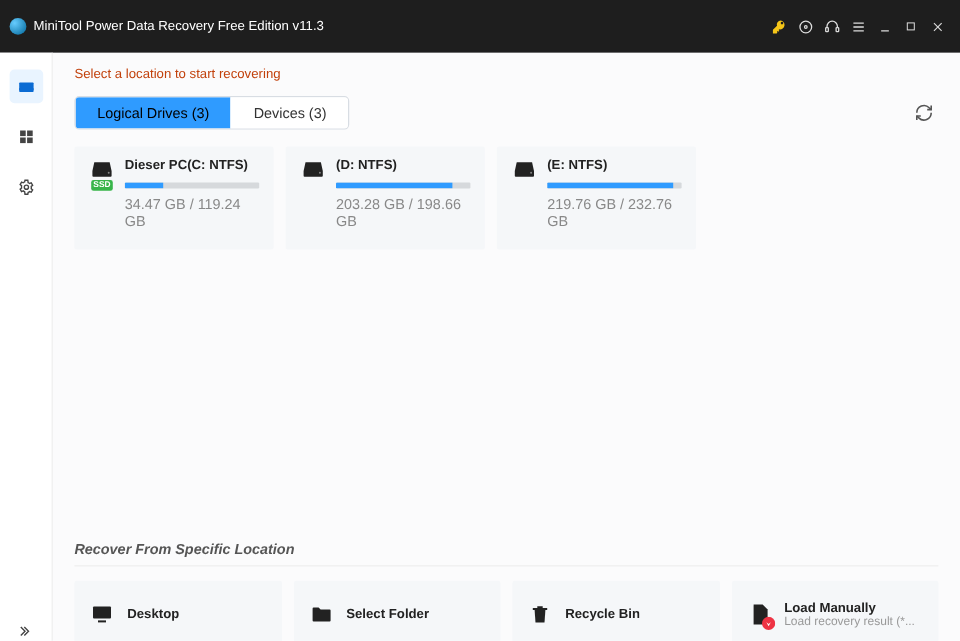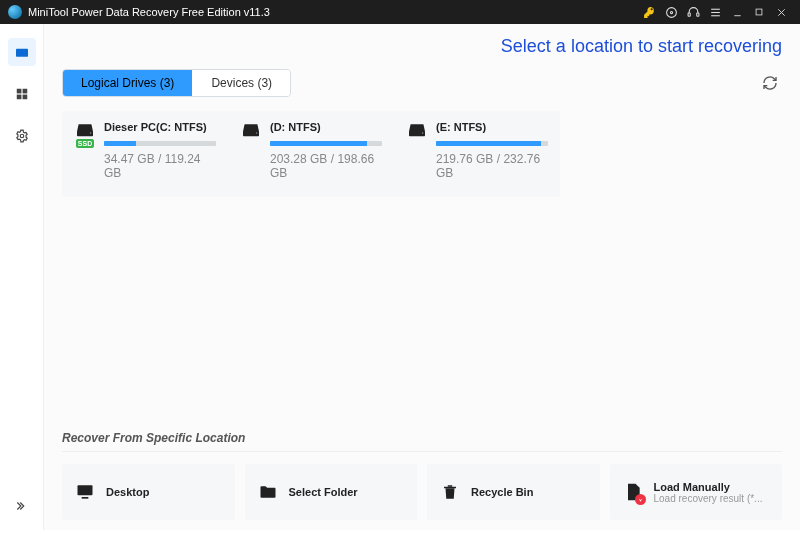--- a/index.html
+++ b/index.html
@@ -1,38 +1,38 @@
 <!DOCTYPE html>
 <html><head>
 <meta charset="utf-8">
 <style>
   * { box-sizing: border-box; margin: 0; padding: 0; font-family: "Segoe UI", Arial, sans-serif; }
   body { background: #fff; width: 800px; height: 534px; overflow: hidden; }
-  .titlebar { height: 24px; background: #1e1e1e; color: #fff; display: flex; align-items: center; padding: 0 8px; font-size: 11px; }
+  .titlebar { height: 44px; background: #1e1e1e; color: #fff; display: flex; align-items: center; padding: 0 8px; font-size: 11px; }
   .titlebar .logo { width: 14px; height: 14px; background: radial-gradient(circle at 30% 30%, #6cf, #069); border-radius: 50%; margin-right: 6px; }
   .titlebar .title { flex: 0 0 auto; }
   .titlebar .spacer { flex: 1; }
   .titlebar .tbicon { width: 22px; height: 22px; display: flex; align-items: center; justify-content: center; color: #ddd; cursor: pointer; font-size: 13px; }
   .titlebar .tbicon.key { color: #f5c518; }
   .app { display: flex; height: calc(534px - 28px); background: #fbfbfc; }
   .sidebar { width: 44px; background: #fff; border-right: 1px solid #eee; display: flex; flex-direction: column; align-items: center; padding-top: 14px; gap: 14px; position: relative; }
   .side-item { width: 28px; height: 28px; display:flex; align-items:center; justify-content:center; border-radius:4px; cursor:pointer; color:#444; }
   .side-item.active { background:#e9f4ff; color:#0b6bd3; }
   .side-bottom { position:absolute; bottom:10px; }
   .main { flex:1; display:flex; flex-direction:column; padding: 8px 18px 10px 18px; }
-  .heading { text-align:right; font-size:18px; color:#1d4ed8; padding: 4px 0 12px 0; }
+  .heading { text-align:left; font-size:11px; color:#c2410c; padding: 4px 0 12px 0; }
   .tabrow { display:flex; align-items:center; }
   .tabs { display:flex; border:1px solid #d8dde3; border-radius:4px; overflow:hidden; }
   .tab { padding:6px 18px; font-size:12px; cursor:pointer; background:#fff; color:#333; border:none; }
   .tab.active { background:#2f9bff; color:#000000; }
   .tab + .tab { border-left:1px solid #d8dde3; }
   .tab.active + .tab { border-left-color: transparent; }
   .tabrow .flex { flex:1; }
   .refresh { width:24px; height:24px; display:flex; align-items:center; justify-content:center; cursor:pointer; color:#555; }
-  .drives { display:flex; margin-top:14px; }
+  .drives { display:flex; gap:10px; margin-top:14px; }
   .drive-card { width:166px; height:86px; background:#f5f7f9; border-radius:2px; padding:10px 12px; cursor:pointer; }
   .drive-top { display:flex; align-items:flex-start; gap:8px; }
   .drive-iconwrap { width:22px; display:flex; flex-direction:column; align-items:center; }
   .ssd-badge { font-size:7px; font-weight:bold; color:#fff; background:#38b54a; border-radius:2px; padding:0 2px; margin-top:2px; line-height:9px; }
   .drive-name { font-size:11px; font-weight:600; color:#222; }
   .drive-bar { margin-top:8px; height:5px; width:100%; background:#d6d9dc; border-radius:1px; overflow:hidden; }
   .drive-bar .fill { height:100%; background:#2f9bff; }
   .drive-size { margin-top:6px; font-size:12px; color:#888; }
   .section-title { font-size:12px; font-weight:600; color:#555; margin-top:auto; padding-top:8px;font-style:italic; }
   .section-rule { height:1px; background:#eee; margin:6px 0 12px 0; }

